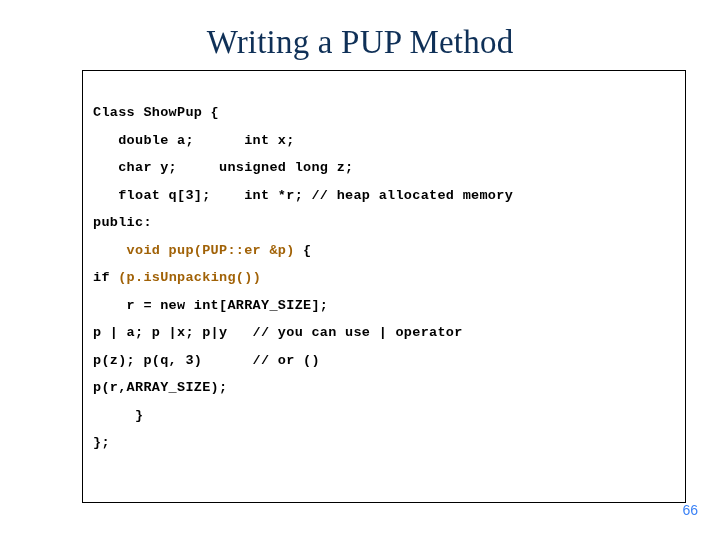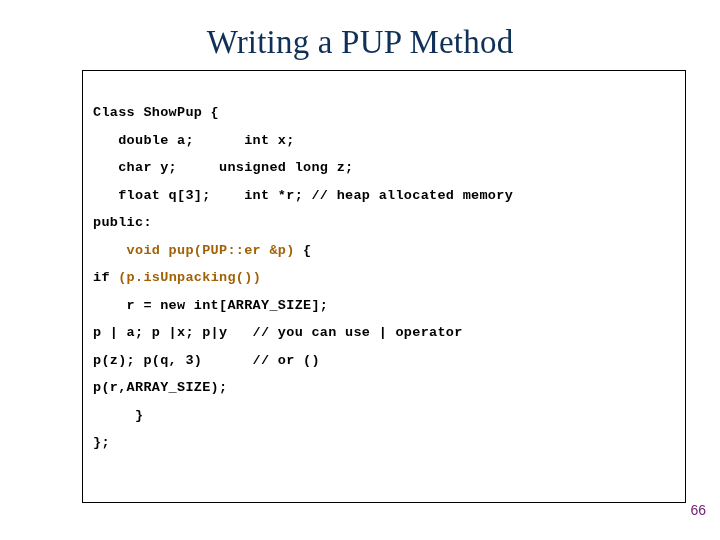--- a/index.html
+++ b/index.html
@@ -61,25 +61,25 @@
     height: 27.5px;
   }
   .seg-red {
     color: #a16207;
   }
   .seg-black {
     color: #000000;
   }
   #page-number {
     position: absolute;
-    right: 14px;
+    right: 22px;
     bottom: 22px;
     font-family: "Liberation Sans", sans-serif;
     font-size: 14px;
-    color: #701a75;
+    color: #3b82f6;
   }
 </style>
 </head>
 <body>
 
 <div id="slide">
 
   <div id="slide-title">Writing a PUP Method</div>
 
   <div id="code-frame">

